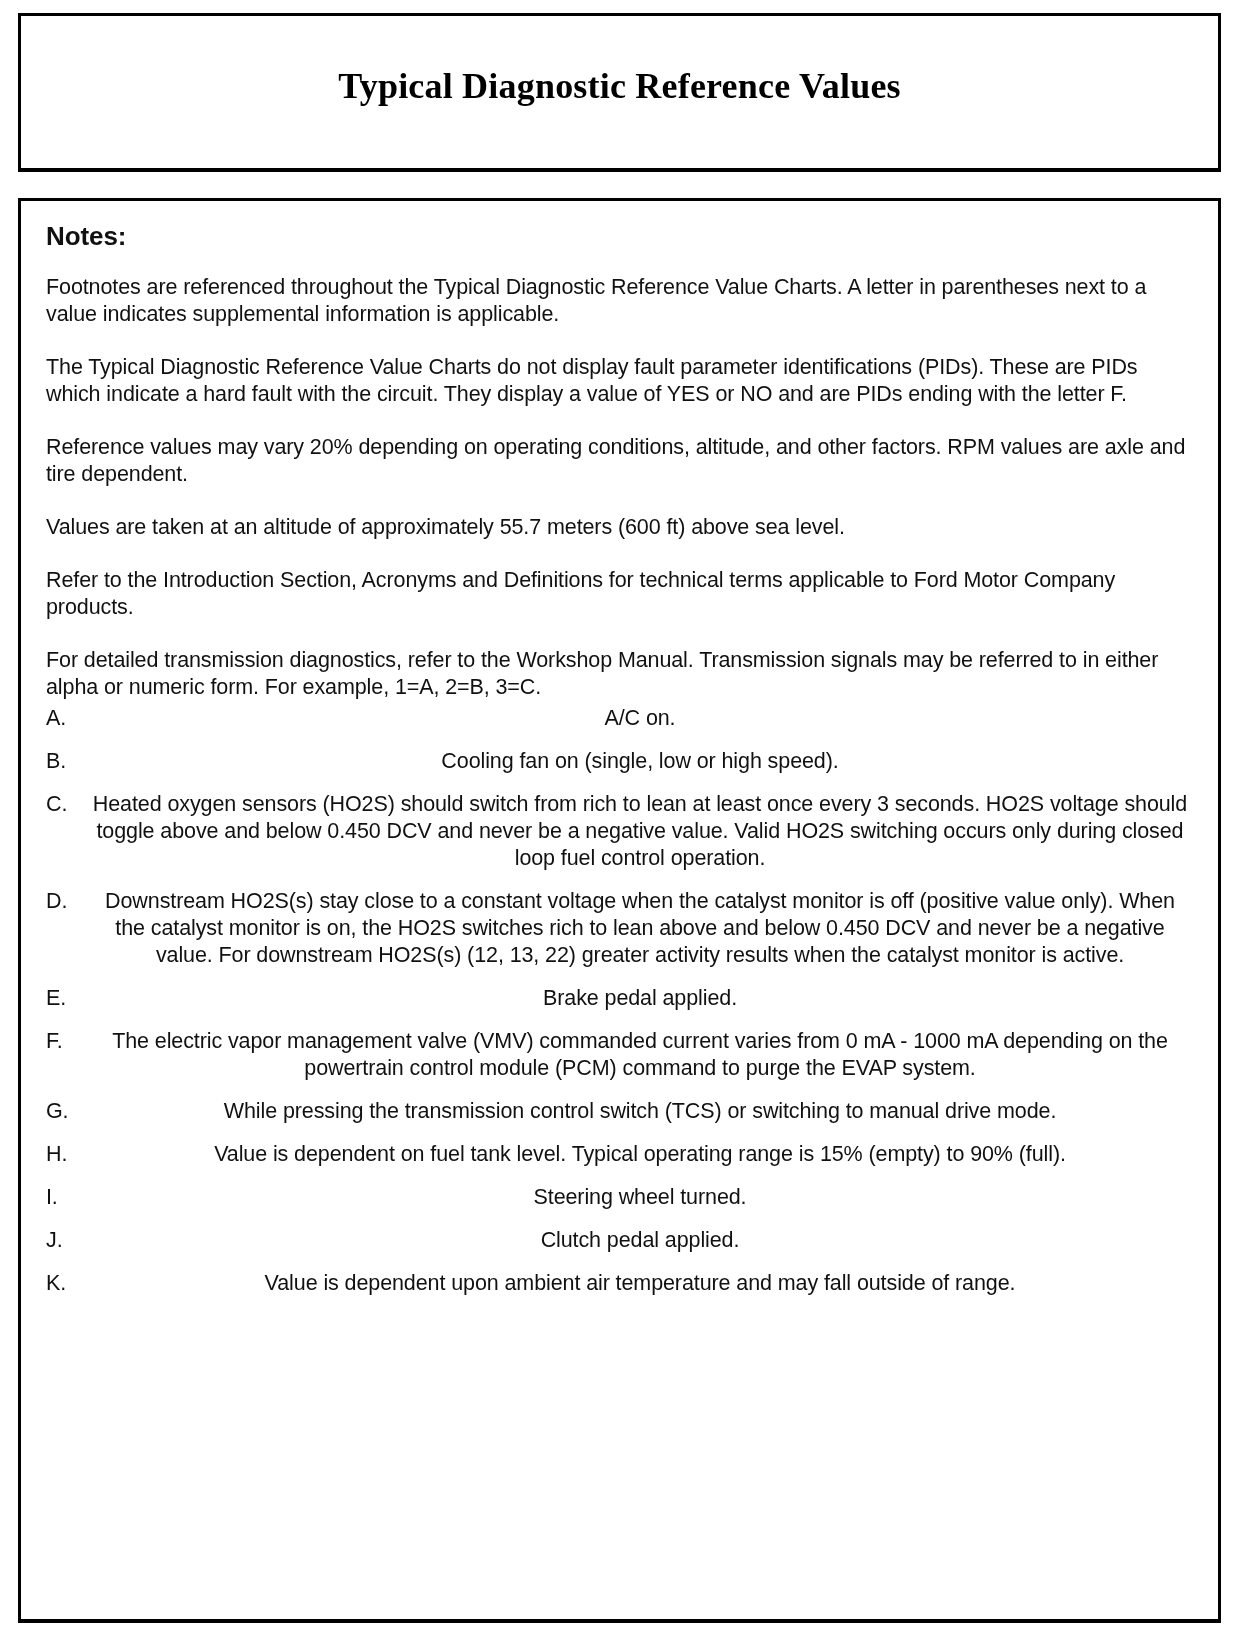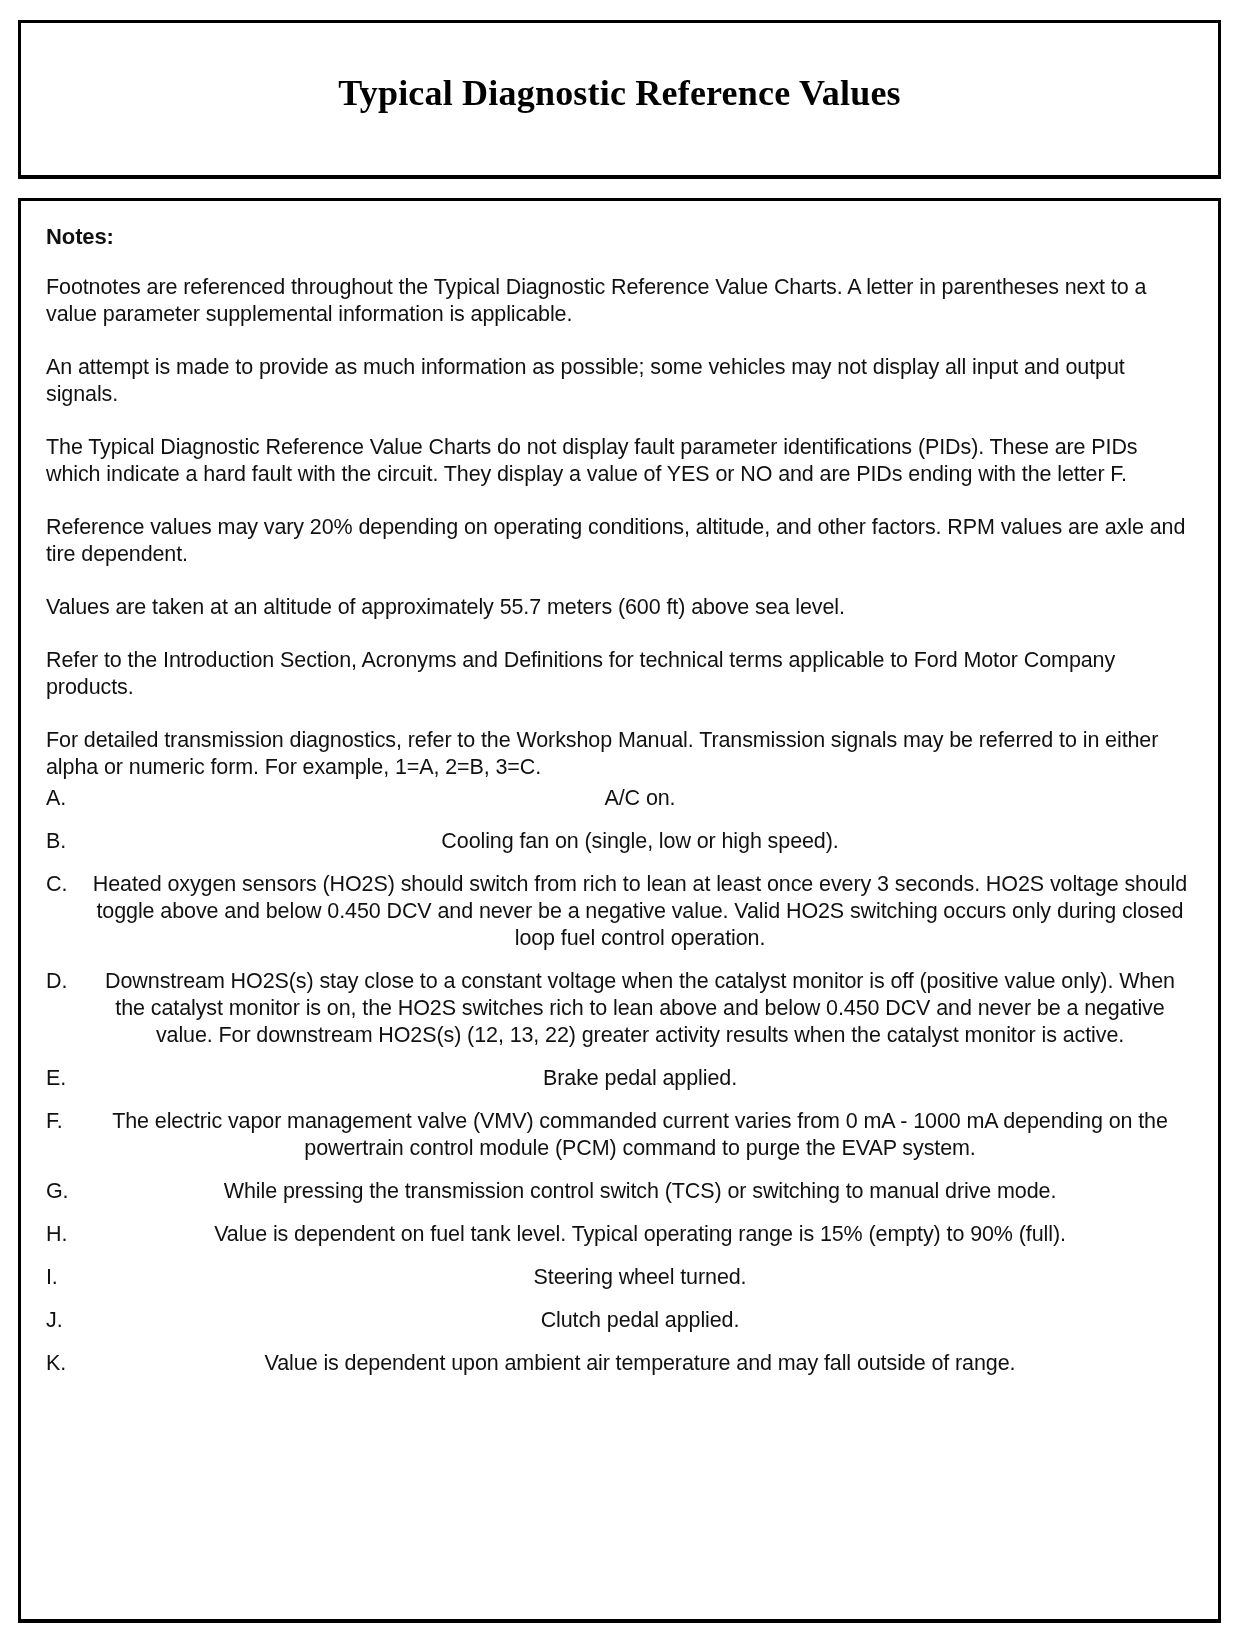--- a/index.html
+++ b/index.html
@@ -2,60 +2,59 @@
 <html><head>
 <meta charset="utf-8">
 <style>
   html, body { margin: 0; padding: 0; background: #ffffff; }
   body {
     width: 1248px; height: 1628px; position: relative; overflow: hidden;
     color: #111111;
     font-family: "Liberation Sans", sans-serif;
   }
   .title-box {
-    position: absolute; left: 18px; top: 20px; width: 1197px; height: 152px;
+    position: absolute; left: 18px; top: 13px; width: 1197px; height: 152px;
     border: 3px solid #000; border-bottom-width: 4px;
     display: flex; align-items: center; justify-content: center;
   }
   .title {
     font-family: "Liberation Serif", serif; font-weight: bold;
     font-size: 36px; letter-spacing: 0.2px; margin: 0; color: #000;
     transform: translateY(-6px);
   }
   .notes-box {
     position: absolute; left: 18px; top: 198px; width: 1197px; height: 1418px;
     border: 3px solid #000; border-bottom-width: 4px;
     box-sizing: content-box;
   }
   .notes-inner {
     position: absolute; left: 25px; top: 22px; right: 30px;
     font-size: 21.5px; line-height: 27px; letter-spacing: -0.1px;
   }
-  .notes-heading { font-weight: bold; font-size: 22px; margin: 0 0 24px 0; }
+  .notes-heading { font-weight: bold; font-size: 26px; margin: 0 0 24px 0; }
   .para { margin: 0 0 26px 0; }
   .fn-list { margin: 0; padding: 0; list-style: none; }
   .fn {
     display: flex; margin: 0 0 16px 0;
   }
   .fn-letter { flex: 0 0 46px; }
   .fn-text { flex: 1 1 auto; text-align: center; }
 </style>
 </head>
 <body>
 
 <div class="title-box">
   <h1 class="title">Typical Diagnostic Reference Values</h1>
 </div>
 
 <div class="notes-box">
   <div class="notes-inner">
     <p class="notes-heading">Notes:</p>
 
-    <p class="para">Footnotes are referenced throughout the Typical Diagnostic Reference Value Charts. A letter in parentheses next to a value parameter supplemental information is applicable.</p>
-    <p class="para">An attempt is made to provide as much information as possible; some vehicles may not display all input and output signals.</p>
+    <p class="para">Footnotes are referenced throughout the Typical Diagnostic Reference Value Charts. A letter in parentheses next to a value indicates supplemental information is applicable.</p>
     <p class="para">The Typical Diagnostic Reference Value Charts do not display fault parameter identifications (PIDs). These are PIDs which indicate a hard fault with the circuit. They display a value of YES or NO and are PIDs ending with the letter F.</p>
     <p class="para">Reference values may vary 20% depending on operating conditions, altitude, and other factors. RPM values are axle and tire dependent.</p>
     <p class="para">Values are taken at an altitude of approximately 55.7 meters (600 ft) above sea level.</p>
     <p class="para">Refer to the Introduction Section, Acronyms and Definitions for technical terms applicable to Ford Motor Company products.</p>
     <p class="para" style="margin-bottom:4px">For detailed transmission diagnostics, refer to the Workshop Manual. Transmission signals may be referred to in either alpha or numeric form. For example, 1=A, 2=B, 3=C.</p>
 
     <ul class="fn-list">
       <li class="fn">
         <span class="fn-letter">A.</span>
         <span class="fn-text">A/C on.</span>

